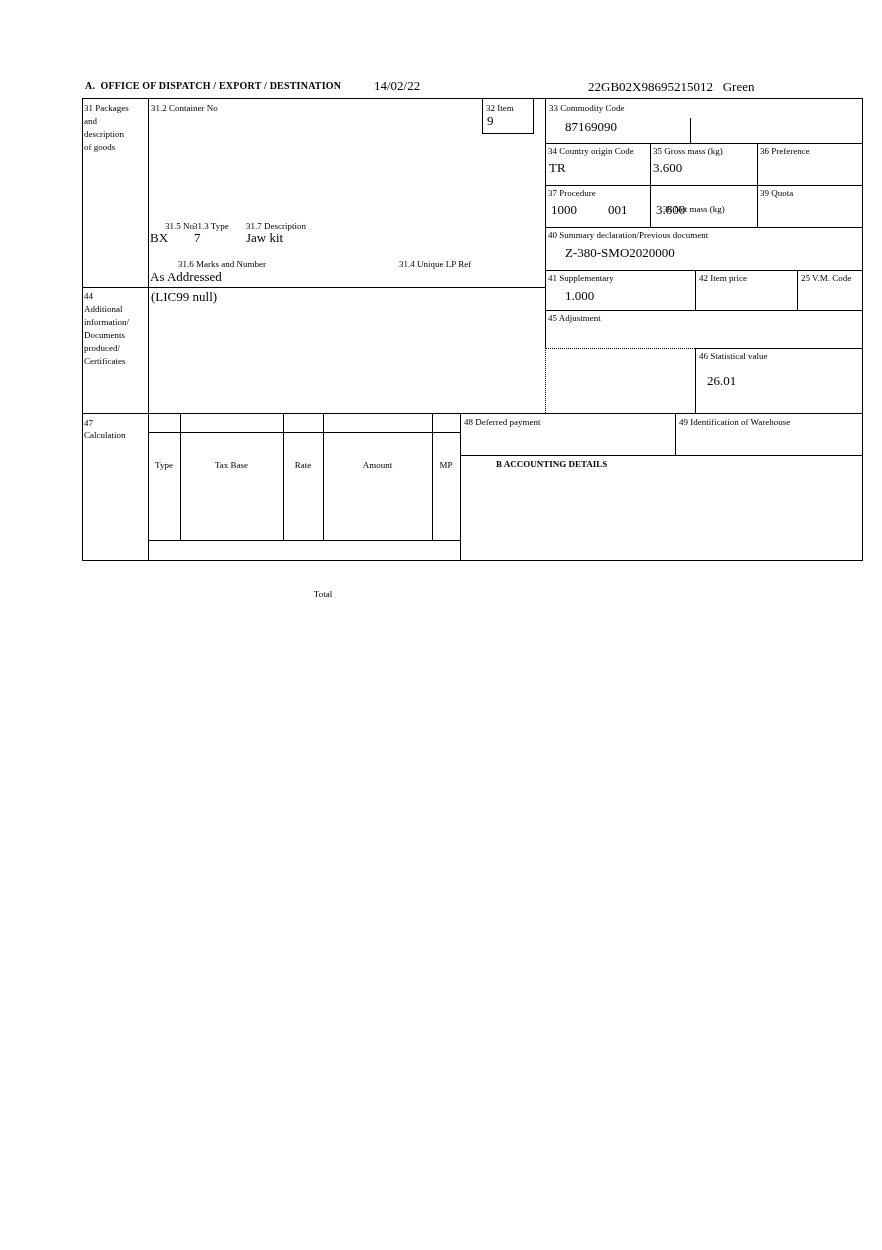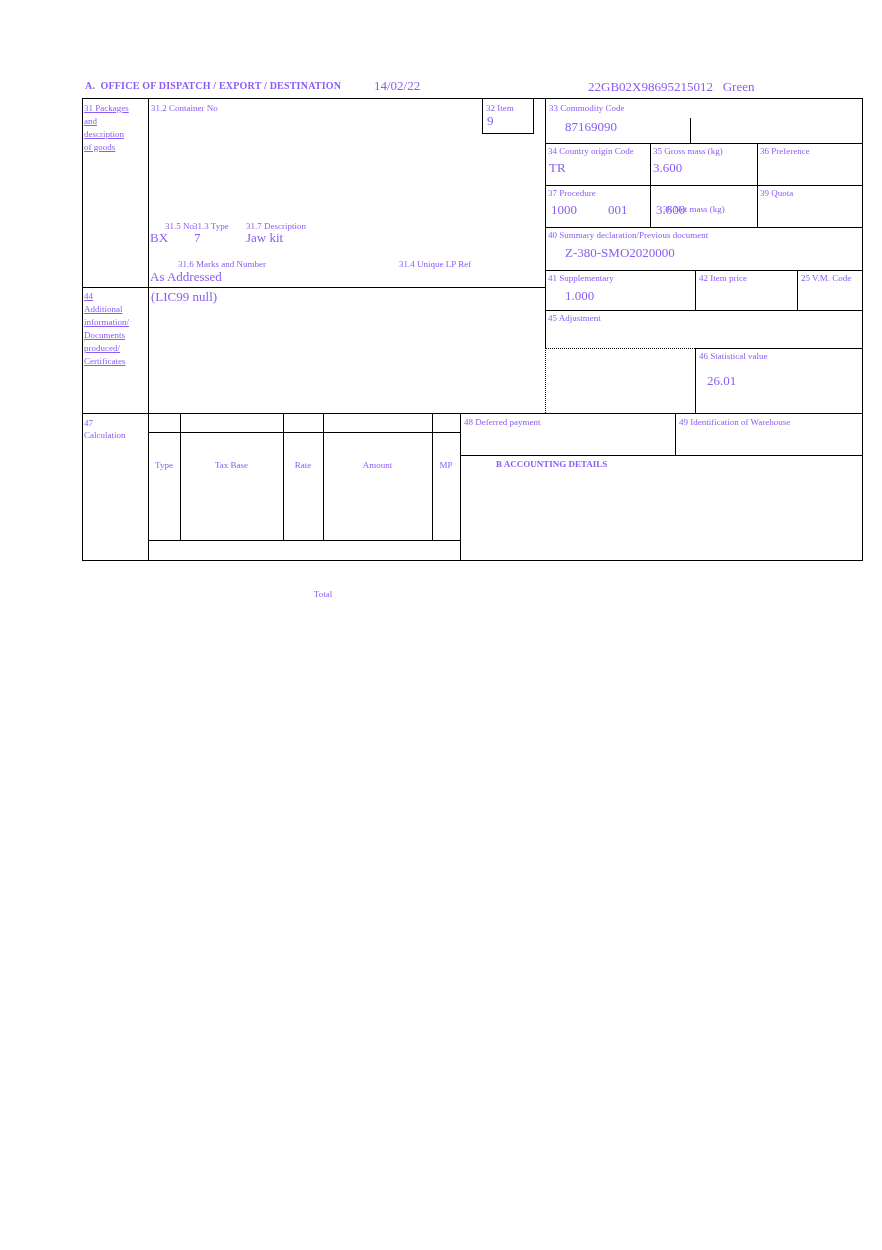--- a/index.html
+++ b/index.html
@@ -1,27 +1,27 @@
 <!DOCTYPE html>
 <html><head>
 <meta charset="utf-8">
 <style>
   * { margin:0; padding:0; box-sizing:border-box; }
   html,body { background:#ffffff; }
   .page {
     position:relative; width:882px; height:1250px; background:#ffffff;
-    font-family:"Liberation Serif", serif; color:#8b5cf6;
+    font-family:"Liberation Serif", serif; color:#000000;
   }
   .line { position:absolute; background:#000; }
   .dotv { position:absolute; border-left:1px dotted #000; background:none; }
   .doth { position:absolute; border-top:1px dotted #000; background:none; }
   .lbl { position:absolute; font-size:9px; line-height:10px; white-space:nowrap; }
   .val { position:absolute; font-size:13px; line-height:14px; white-space:nowrap; }
   .pre { white-space:pre; }
-  .ml  { position:absolute; font-size:9px; line-height:13px; white-space:pre-line;text-decoration:underline; }
+  .ml  { position:absolute; font-size:9px; line-height:13px; white-space:pre-line; }
   .ml2 { position:absolute; font-size:9px; line-height:12px; white-space:pre-line; }
   .b   { font-weight:bold; }
   .hdr-a { position:absolute; font-size:10px; font-weight:bold; letter-spacing:0.2px; white-space:pre; }
   .ctr { text-align:center;margin-top:43px; }
 </style>
 </head>
 <body>
 
 <div class="page">
 

